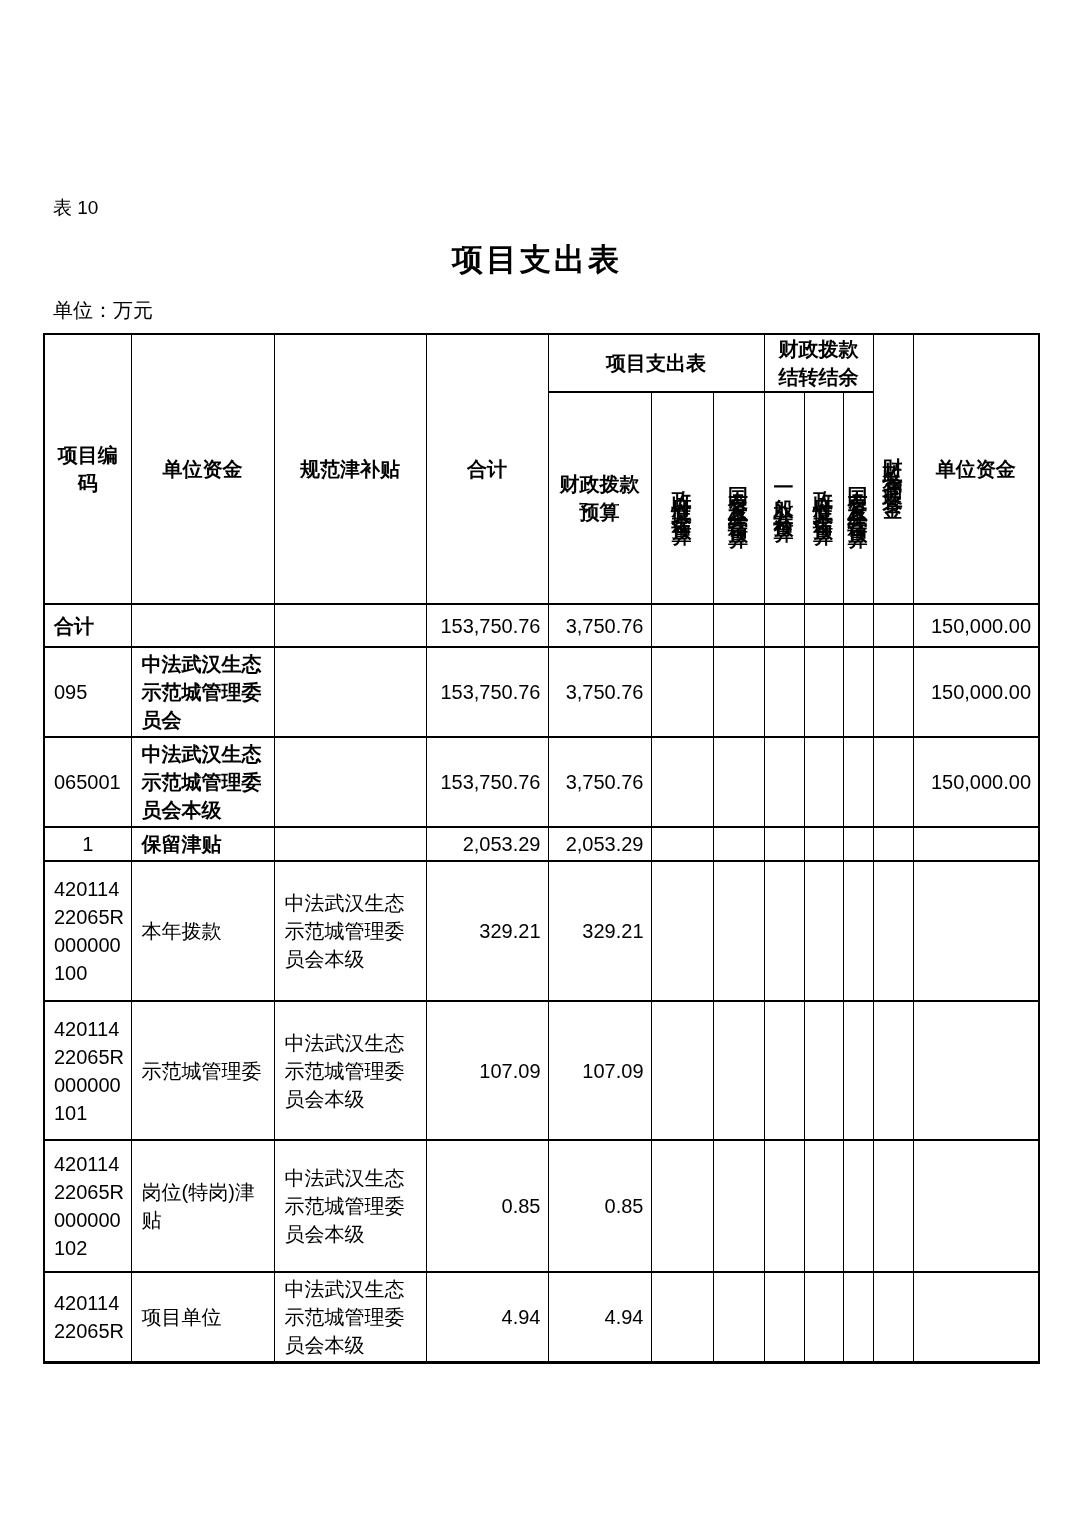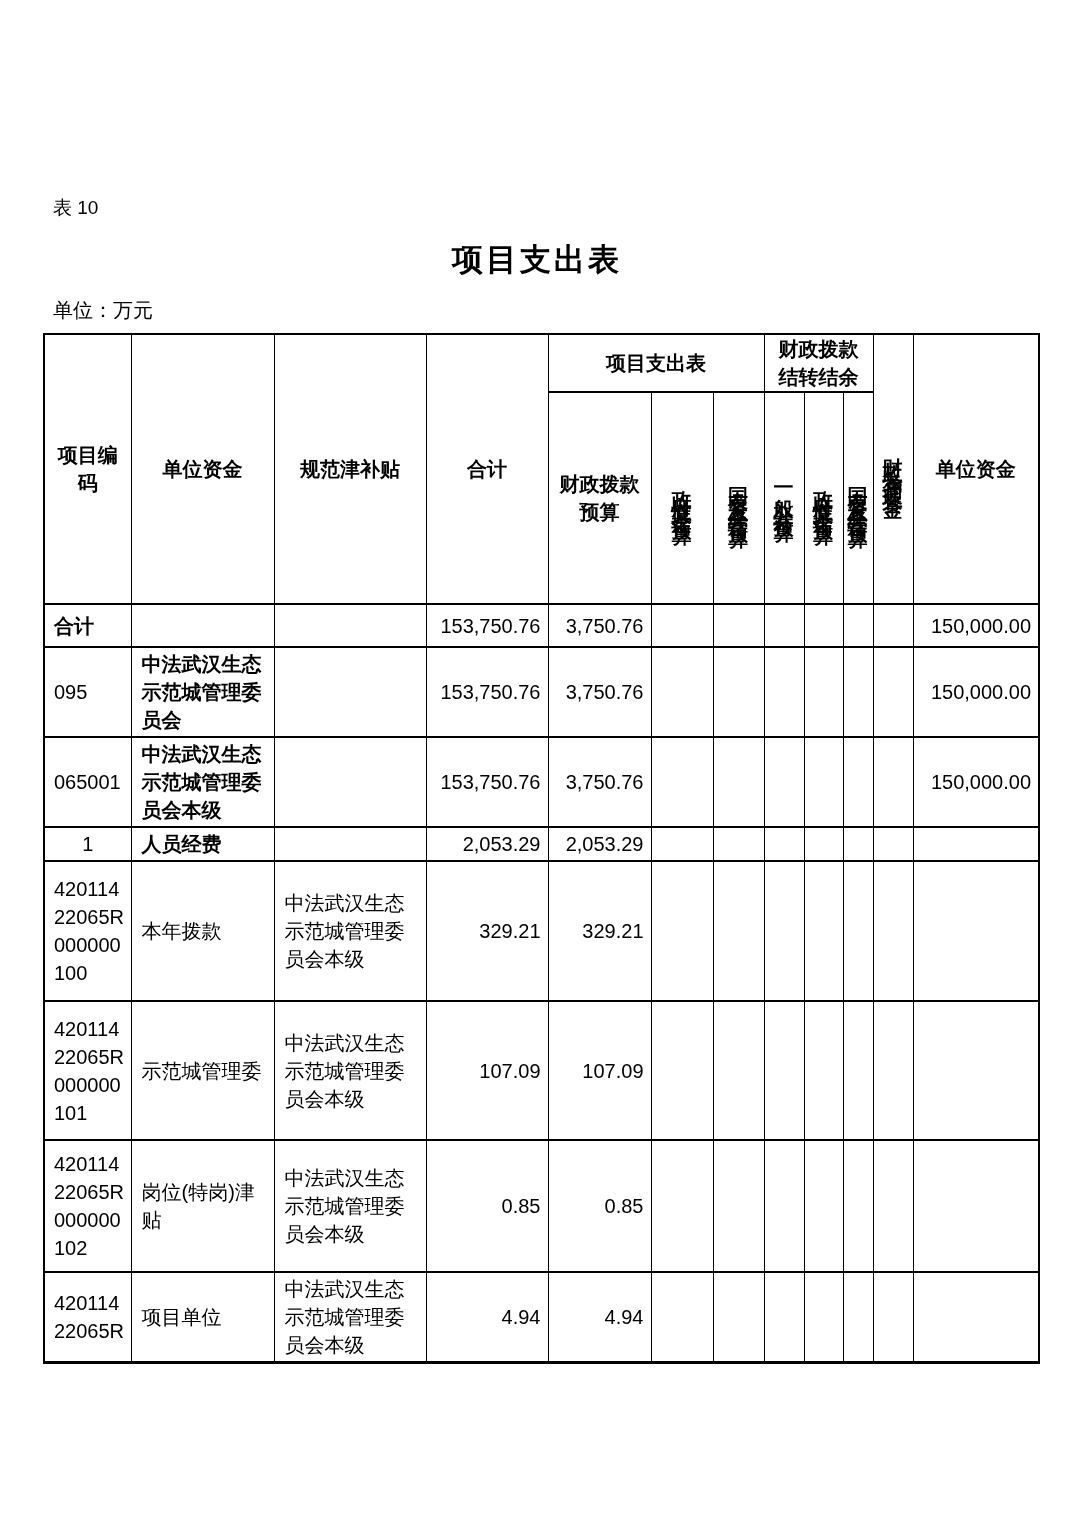--- a/index.html
+++ b/index.html
@@ -154,21 +154,21 @@
           <td class="c-num"></td>
           <td class="c-num"></td>
           <td class="c-num"></td>
           <td class="c-num"></td>
           <td class="c-num"></td>
           <td class="c-num"></td>
           <td class="c-num">150,000.00</td>
         </tr>
         <tr style="height: 34px;">
           <td class="c-code center">1</td>
-          <td class="c-name b">人员经费</td>
+          <td class="c-name b">保留津贴</td>
           <td class="c-unit"></td>
           <td class="c-num">2,053.29</td>
           <td class="c-num">2,053.29</td>
           <td class="c-num"></td>
           <td class="c-num"></td>
           <td class="c-num"></td>
           <td class="c-num"></td>
           <td class="c-num"></td>
           <td class="c-num"></td>
           <td class="c-num"></td>

